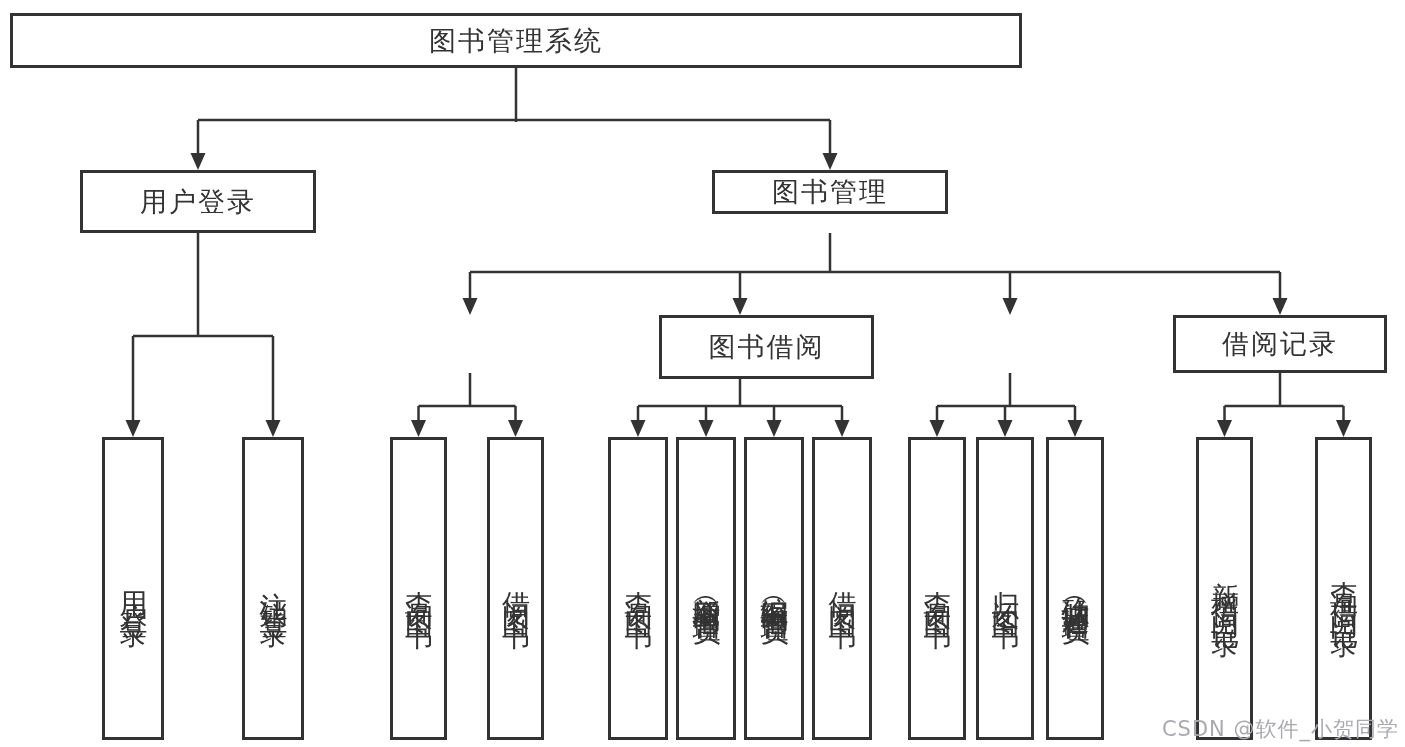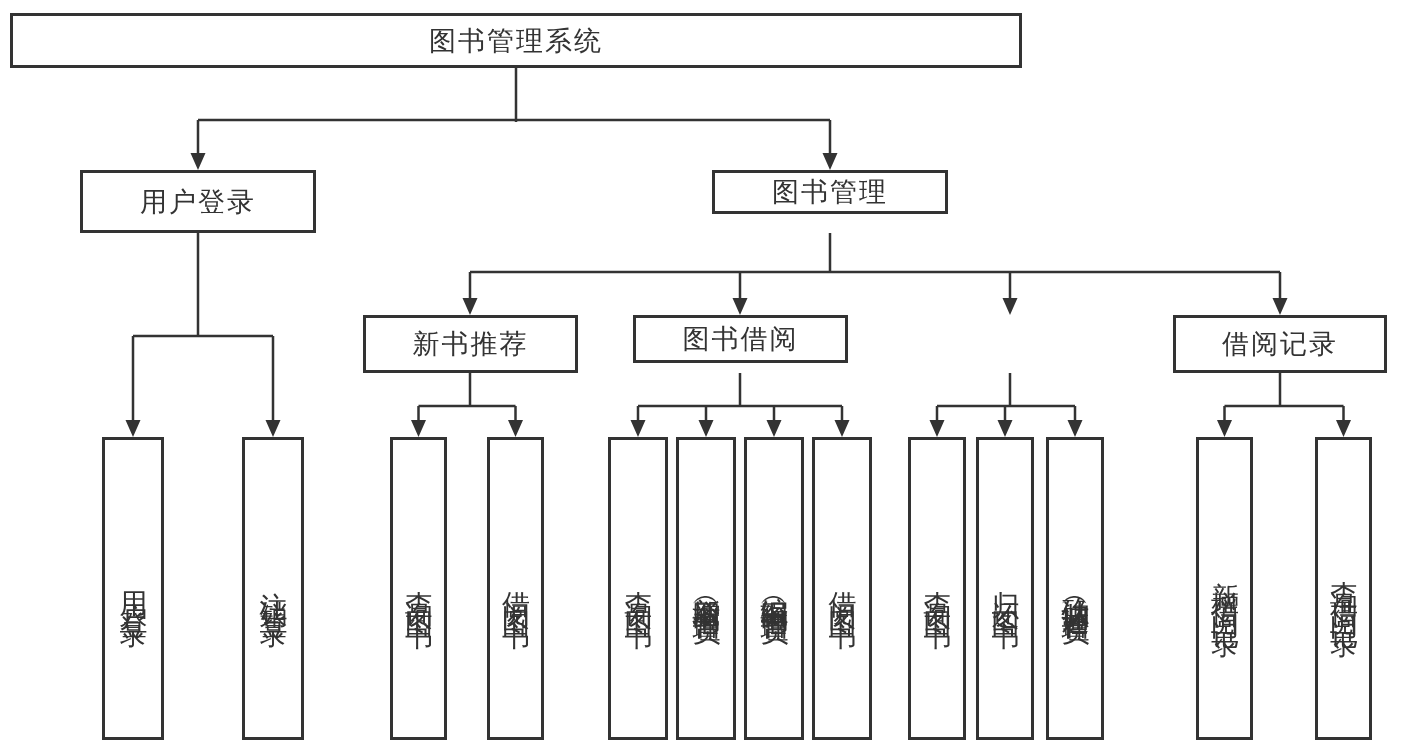--- a/index.html
+++ b/index.html
@@ -112,36 +112,36 @@
          M1075 437 l-7.5 -17 l15 0 Z
          M1224.5 437 l-7.5 -17 l15 0 Z
          M1343.5 437 l-7.5 -17 l15 0 Z" fill="#333333" stroke="none"></path>
   </svg>
 
   <div class="node h" style="left:10px; top:13px; width:1012px; height:55px;">图书管理系统</div>
 
   <div class="node h" style="left:80px; top:170px; width:236px; height:63px;">用户登录</div>
   <div class="node h" style="left:712px; top:170px; width:236px; height:44px;">图书管理</div>
 
-  <div class="node h" style="left:363px; top:315px; width:215px; height:58px;">新书推荐</div>
-  <div class="node h" style="left:633px; top:315px; width:215px; height:48px;">图书借阅</div>
+  <div class="node h" style="left:659px; top:315px; width:215px; height:64px;">图书借阅</div>
   <div class="node h" style="left:1173px; top:315px; width:214px; height:58px;">借阅记录</div>
 
   <div class="node v" style="left:102px; top:437px; width:62px; height:303px;">用户登录</div>
   <div class="node v" style="left:242px; top:437px; width:62px; height:303px;">注销登录</div>
 
   <div class="node v" style="left:390px; top:437px; width:57px; height:303px;">查询图书</div>
   <div class="node v" style="left:487px; top:437px; width:57px; height:303px;">借阅图书</div>
 
   <div class="node v" style="left:608px; top:437px; width:60px; height:303px;">查询图书</div>
   <div class="node v long" style="left:676px; top:437px; width:60px; height:303px;">新增图书（管理员）</div>
   <div class="node v long" style="left:744px; top:437px; width:60px; height:303px;">编辑图书（管理员）</div>
   <div class="node v" style="left:812px; top:437px; width:60px; height:303px;">借阅图书</div>
 
   <div class="node v" style="left:908px; top:437px; width:58px; height:303px;">查询图书</div>
   <div class="node v" style="left:976px; top:437px; width:58px; height:303px;">归还图书</div>
   <div class="node v long" style="left:1046px; top:437px; width:58px; height:303px;">确认归还（管理员）</div>
 
   <div class="node v" style="left:1196px; top:437px; width:57px; height:303px;">新增借阅记录</div>
   <div class="node v" style="left:1315px; top:437px; width:57px; height:303px;">查询借阅记录</div>
 
+  <div class="watermark">CSDN @软件_小贺同学</div>
 
 </div>
 
 </body></html>

